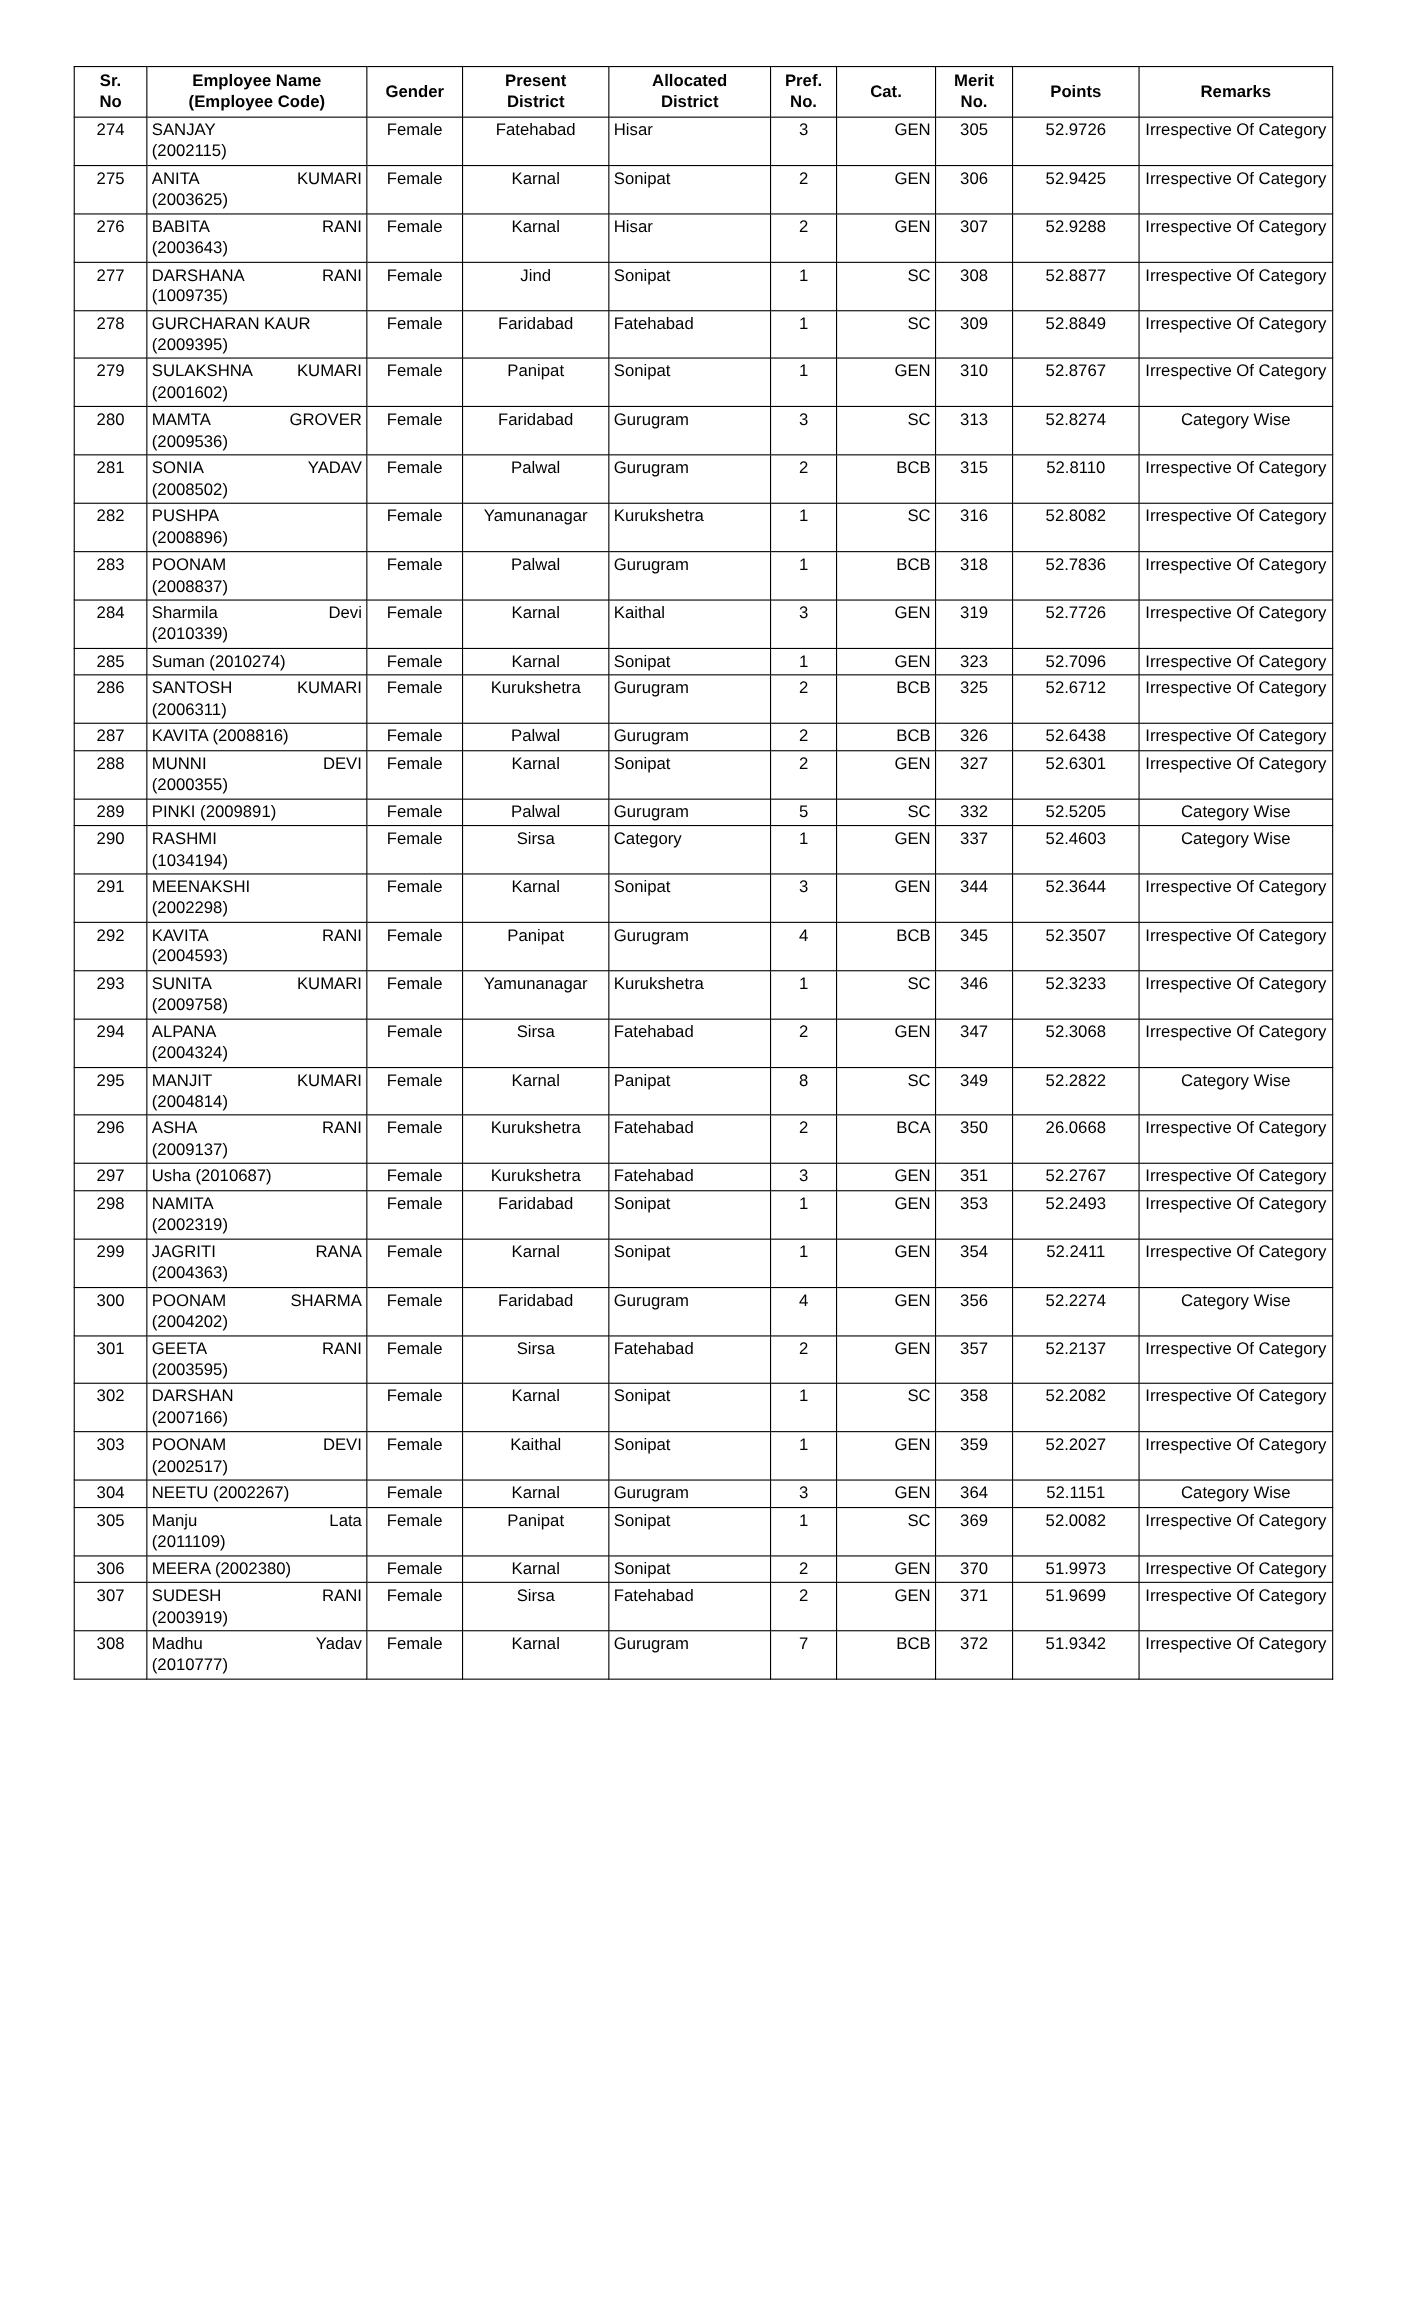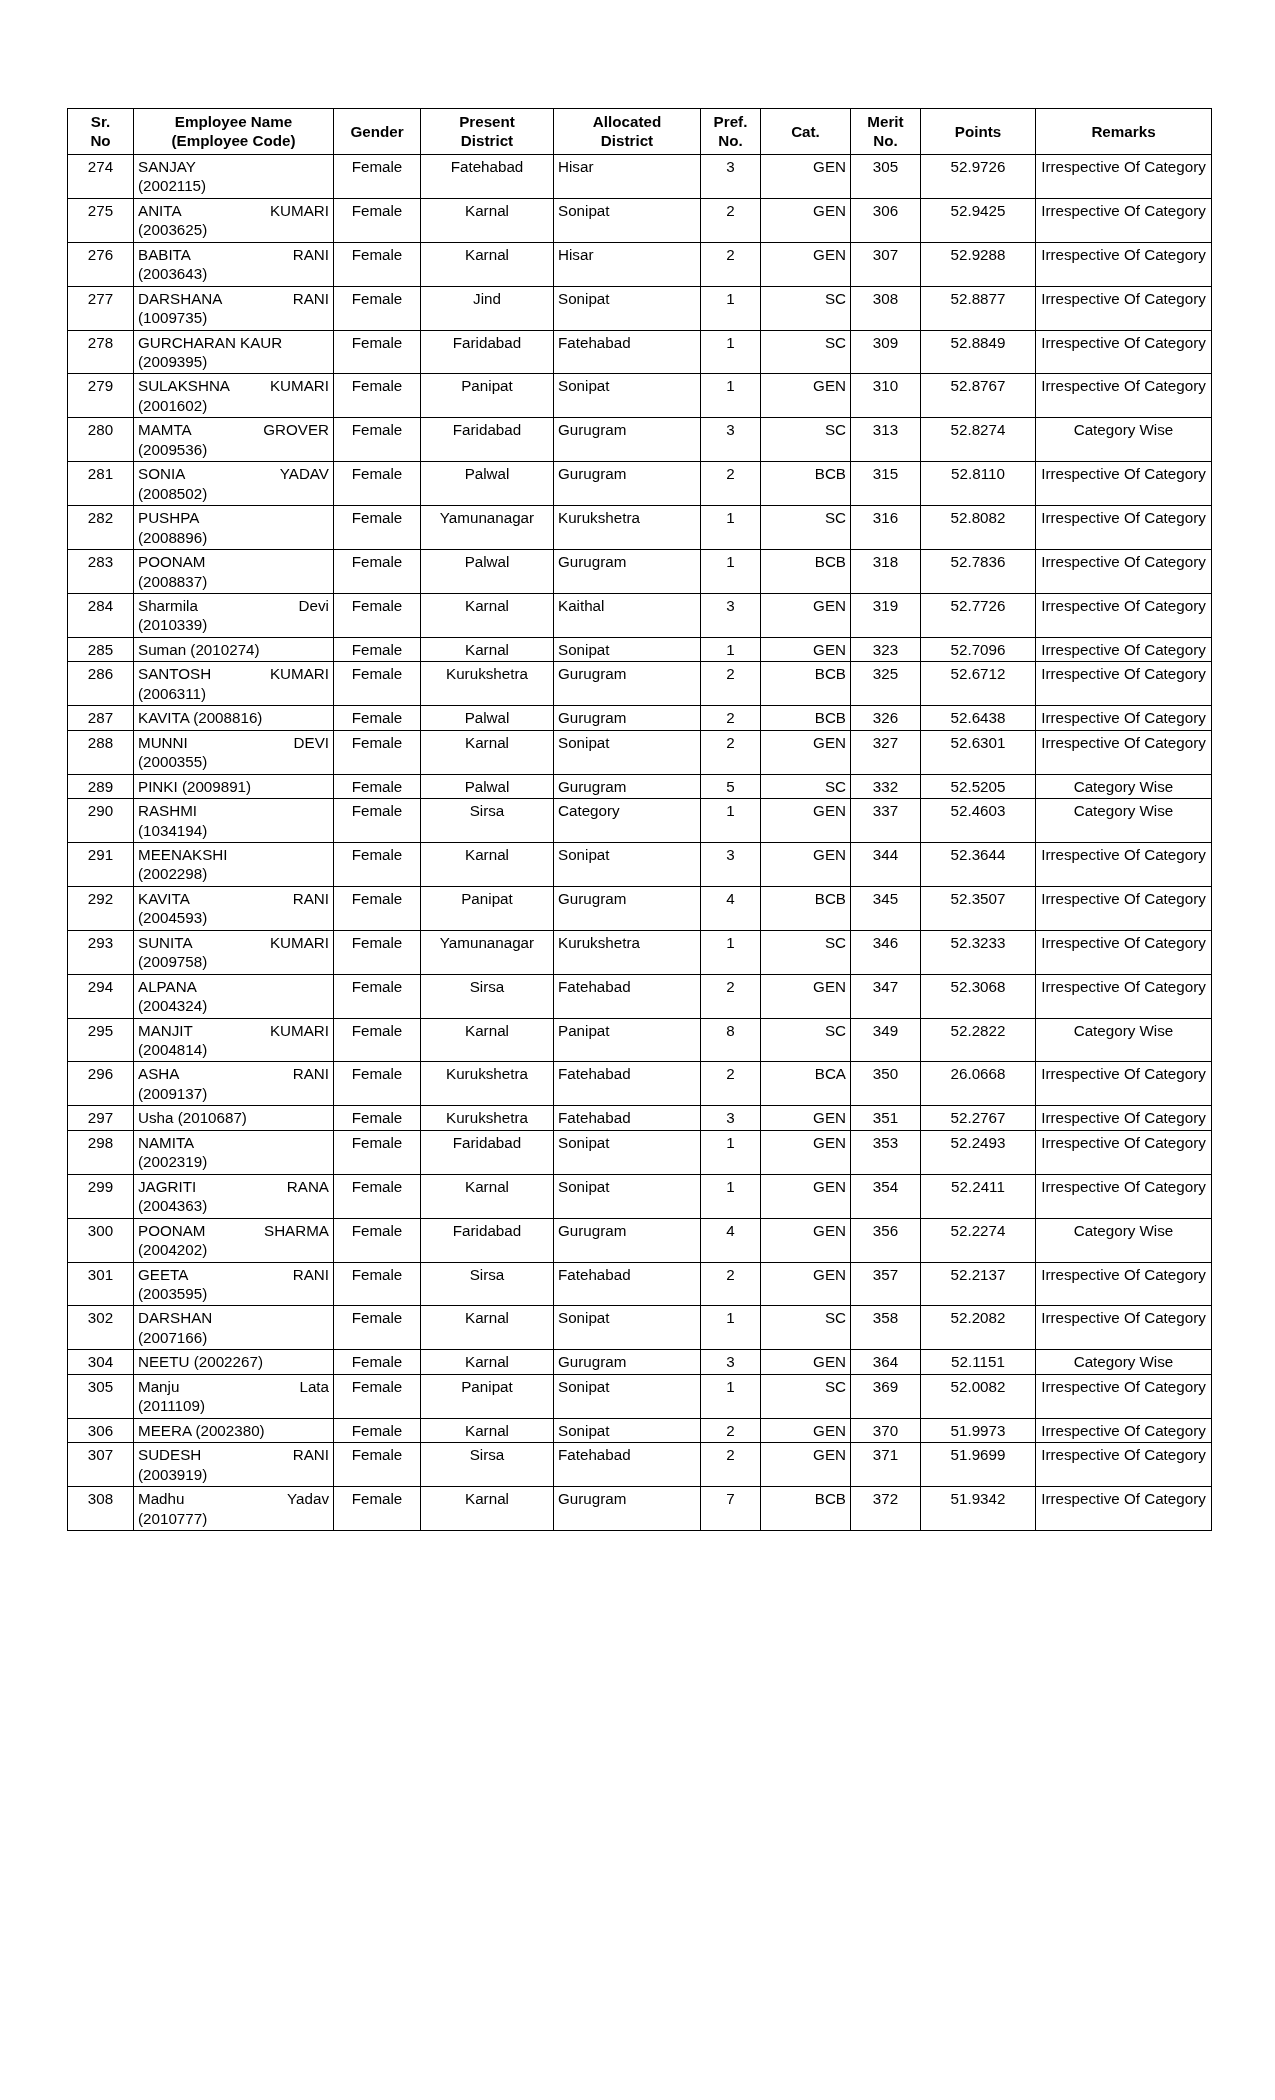--- a/index.html
+++ b/index.html
@@ -13,21 +13,21 @@
     height: 2100px;
     font-family: "Liberation Sans", sans-serif;
     color: #000000;
     -webkit-font-smoothing: antialiased;
   }
   .page {
     position: relative;
     width: 1275px;
     height: 2100px;
     box-sizing: border-box;
-    padding: 108px 64px 0 67px;
+    padding: 60px 64px 0 67px;
   }
   table.alloc-table {
     border-collapse: collapse;
     width: 1144px;
     table-layout: fixed;
     font-size: 15.2px;
     line-height: 1.28;
   }
   table.alloc-table th,
   table.alloc-table td {
@@ -470,20 +470,32 @@
           <td class="cell-gender">Female</td>
           <td class="cell-present">Karnal</td>
           <td class="cell-alloc">Sonipat</td>
           <td class="cell-pref">1</td>
           <td class="cell-cat">SC</td>
           <td class="cell-merit">358</td>
           <td class="cell-points">52.2082</td>
           <td class="cell-remarks">Irrespective Of Category</td>
         </tr>
         <tr>
+          <td class="cell-sr">303</td>
+          <td class="cell-name"><span>POONAM DEVI</span><br><span style="text-align-last: left;">(2002517)</span></td>
+          <td class="cell-gender">Female</td>
+          <td class="cell-present">Kaithal</td>
+          <td class="cell-alloc">Sonipat</td>
+          <td class="cell-pref">1</td>
+          <td class="cell-cat">GEN</td>
+          <td class="cell-merit">359</td>
+          <td class="cell-points">52.2027</td>
+          <td class="cell-remarks">Irrespective Of Category</td>
+        </tr>
+        <tr>
           <td class="cell-sr">304</td>
           <td class="cell-name single-line"><span>NEETU (2002267)</span></td>
           <td class="cell-gender">Female</td>
           <td class="cell-present">Karnal</td>
           <td class="cell-alloc">Gurugram</td>
           <td class="cell-pref">3</td>
           <td class="cell-cat">GEN</td>
           <td class="cell-merit">364</td>
           <td class="cell-points">52.1151</td>
           <td class="cell-remarks">Category Wise</td>

